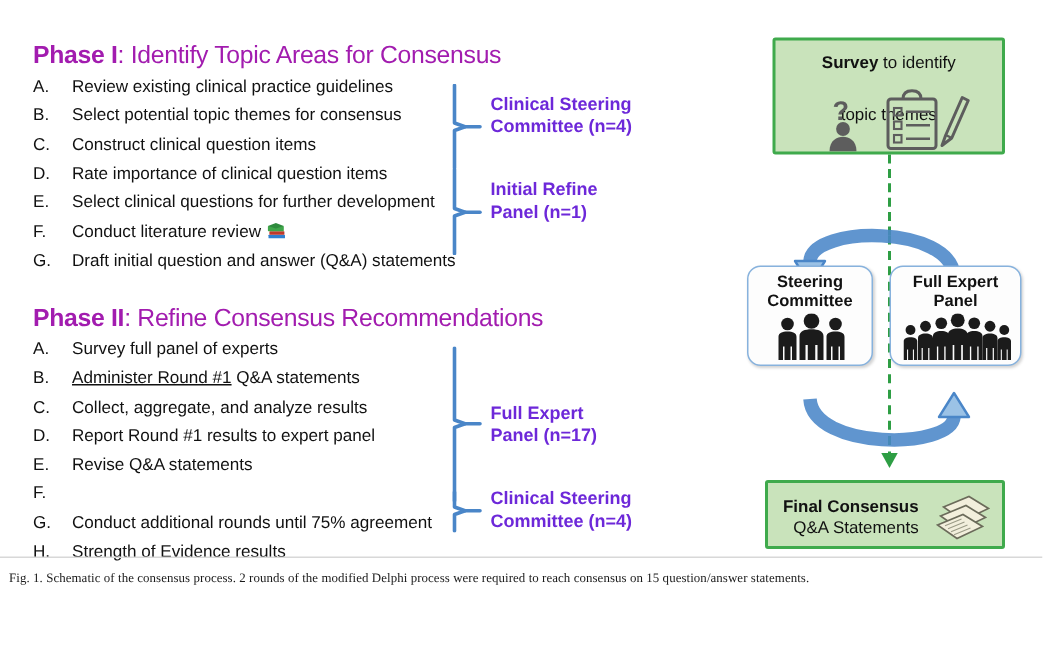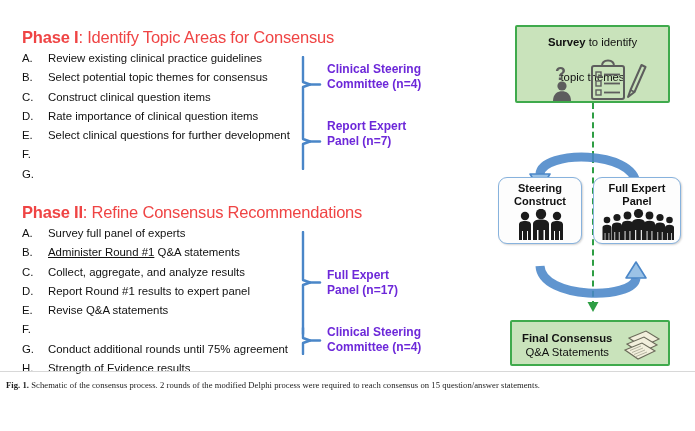--- a/index.html
+++ b/index.html
@@ -16,21 +16,21 @@
     position:absolute; left:0; top:0; width:695px; height:375px;
   }
   
   .left-col { position:absolute; left:0; top:0; width:480px; height:375px; }
 
   .phase-heading {
     position:absolute;
     font-size:16.5px;
     letter-spacing:-0.2px;
     white-space:nowrap;
-    color:#ef4444;
+    color:#a21caf;
   }
   .phase-heading .ph-strong { font-weight:bold; }
   .phase-heading .ph-rest { font-weight:normal; }
 
   .steps { position:absolute; left:22px; width:300px; }
   .step {
     display:flex;
     align-items:baseline;
     height:19.3px;
     font-size:11.4px;
@@ -98,21 +98,21 @@
   #caption {
     position:absolute; left:0; top:376px; width:695px;
     padding:4px 6px 0 6px;
     font-family:"Liberation Serif", serif;
     font-size:8.6px;
     color:#1a1a1a;
     line-height:11px;
     white-space:nowrap;
     letter-spacing:0.05px;
   }
-  #caption .cap-b { font-weight:bold; }
+  #caption .cap-b { font-weight:normal; }
   .topline { position:absolute; left:0; top:371px; width:695px; height:1px; background:#d8d8d8; }
 </style>
 </head>
 <body>
 
 <div id="figure">
 
   <div class="left-col">
 
     <div class="phase-heading" style="left:22px; top:28px;">
@@ -135,23 +135,30 @@
       <div class="step">
         <span class="step-letter">D.</span>
         <span class="step-text">Rate importance of clinical question items</span>
       </div>
       <div class="step">
         <span class="step-letter">E.</span>
         <span class="step-text">Select clinical questions for further development</span>
       </div>
       <div class="step">
         <span class="step-letter">F.</span>
+        <span class="step-text"><span>Conduct literature review</span><span class="books-icon"><svg width="14" height="12" viewBox="0 0 14 12">
+                <rect x="1" y="8.5" width="11" height="2.4" rx="0.4" fill="#2f7fd0"></rect>
+                <rect x="1.6" y="6.1" width="10" height="2.4" rx="0.4" fill="#c0392b"></rect>
+                <rect x="0.6" y="2.6" width="10.6" height="3.5" rx="0.5" fill="#3fa64a"></rect>
+                <path d="M0.6 2.6 L5.9 0.7 L11.2 2.6 L5.9 4.4 Z" fill="#2e8b3d"></path>
+              </svg></span></span>
       </div>
       <div class="step">
         <span class="step-letter">G.</span>
+        <span class="step-text">Draft initial question and answer (Q&amp;A) statements</span>
       </div>
     </div>
 
     <div class="phase-heading" style="left:22px; top:203px;">
       <span class="ph-strong">Phase II</span><span class="ph-rest">: Refine Consensus Recommendations</span>
     </div>
 
     <div class="steps" style="top:227px;">
       <div class="step">
         <span class="step-letter">A.</span>
@@ -212,22 +219,22 @@
         <path d="M3 1 C3 1 3 11 3 11 C3 11 10 13.5 10 13.5 C10 13.5 3 16 3 16 C3 16 3 27 3 27" fill="none" stroke="#4a86c8" stroke-width="2.4" stroke-linecap="round" stroke-linejoin="round"></path>
         <line x1="10" y1="13.5" x2="20" y2="13.5" stroke="#4a86c8" stroke-width="2.4" stroke-linecap="round"></line>
       </svg>
     </div>
 
     <div class="group-label" style="left:327px; top:62px;">
       <div>Clinical Steering</div>
       <div>Committee (n=4)</div>
     </div>
     <div class="group-label" style="left:327px; top:119px;">
-      <div>Report Expert</div>
-      <div>Panel (n=7)</div>
+      <div>Initial Refine</div>
+      <div>Panel (n=1)</div>
     </div>
     <div class="group-label" style="left:327px; top:268px;">
       <div>Full Expert</div>
       <div>Panel (n=17)</div>
     </div>
     <div class="group-label" style="left:327px; top:325px;">
       <div>Clinical Steering</div>
       <div>Committee (n=4)</div>
     </div>
   </div>
@@ -273,21 +280,21 @@
 
       <path d="M52 126 C54 160 146 160 148 138" fill="none" stroke="#4a86c8" stroke-width="9" stroke-linecap="butt" opacity="0.88"></path>
       <path d="M148 138 L138 138 L148 122 L158 138 Z" fill="#9bc2e6" stroke="#4a86c8" stroke-width="1.6" stroke-linejoin="round"></path>
 
       <rect x="47" y="30" width="12" height="12" fill="#4a86c8" opacity="0"></rect>
     </svg>
 
     <div class="node-box" style="left:18px; top:177px; width:84px; height:67px;">
       <div class="nb-label">
         <div>Steering</div>
-        <div>Construct</div>
+        <div>Committee</div>
       </div>
       <svg style="position:absolute; left:17px; top:31px;" width="50" height="32" viewBox="0 0 50 32">
         <g fill="#1b1b1b">
           <circle cx="9" cy="7" r="4.2"></circle>
             <path d="M3 31 L3 15.5 C3 13 5.5 12 9 12 C12.5 12 15 13 15 15.5 L15 31 L12 31 L12 22 L11 22 L11 31 L7 31 L7 22 L6 22 L6 31 Z"></path>
           <circle cx="41" cy="7" r="4.2"></circle>
             <path d="M35 31 L35 15.5 C35 13 37.5 12 41 12 C44.5 12 47 13 47 15.5 L47 31 L44 31 L44 22 L43 22 L43 31 L39 31 L39 22 L38 22 L38 31 Z"></path>
           <circle cx="25" cy="5" r="5.2"></circle>
             <path d="M17 31 L17 15 C17 11.8 20.5 10.5 25 10.5 C29.5 10.5 33 11.8 33 15 L33 31 L29 31 L29 21 L27.5 21 L27.5 31 L22.5 31 L22.5 21 L21 21 L21 31 Z"></path>
         </g>
@@ -313,21 +320,21 @@
             <path d="M42 31 L42 15 C42 12.8 44.4 11.7 47.5 11.7 C50.6 11.7 53 12.8 53 15 L53 31 L50.4 31 L50.4 22 L49.5 22 L49.5 31 L45.5 31 L45.5 22 L44.6 22 L44.6 31 Z"></path>
           <circle cx="58" cy="8.5" r="3.6"></circle>
             <path d="M53 31 L53 16.5 C53 14.4 55.2 13.4 58 13.4 C60.8 13.4 63 14.4 63 16.5 L63 31 L60.6 31 L60.6 23 L59.8 23 L59.8 31 L56.2 31 L56.2 23 L55.4 23 L55.4 31 Z"></path>
           <circle cx="67.5" cy="11" r="3.3"></circle>
             <path d="M63 31 L63 18.5 C63 16.6 65 15.8 67.5 15.8 C70 15.8 72 16.6 72 18.5 L72 31 L69.8 31 L69.8 24 L69.1 24 L69.1 31 L65.9 31 L65.9 24 L65.2 24 L65.2 31 Z"></path>
         </g>
       </svg>
     </div>
 
     <div class="green-box" style="left:30px; top:320px; width:160px; height:46px;">
-      <div style="position:absolute; left:10px; top:9px; text-align:center; font-size:11.3px; line-height:14px; color:#111;">
+      <div style="position:absolute; left:10px; top:9px; text-align:right; font-size:11.3px; line-height:14px; color:#111;">
         <div class="gb-b">Final Consensus</div>
         <div>Q&amp;A Statements</div>
       </div>
       <svg style="position:absolute; left:110px; top:5px;" width="42" height="38" viewBox="0 0 42 38">
         <g stroke="#6b6b5a" stroke-width="1.1">
           <path d="M7 11 L24 4 L37 12 L20 20 Z" fill="#f2efdc"></path>
           <path d="M5 17 L22 10 L35 18 L18 26 Z" fill="#f2efdc"></path>
           <path d="M3 23 L20 16 L33 24 L16 32 Z" fill="#f2efdc"></path>
         </g>
         <g stroke="#9a9a86" stroke-width="0.7">

